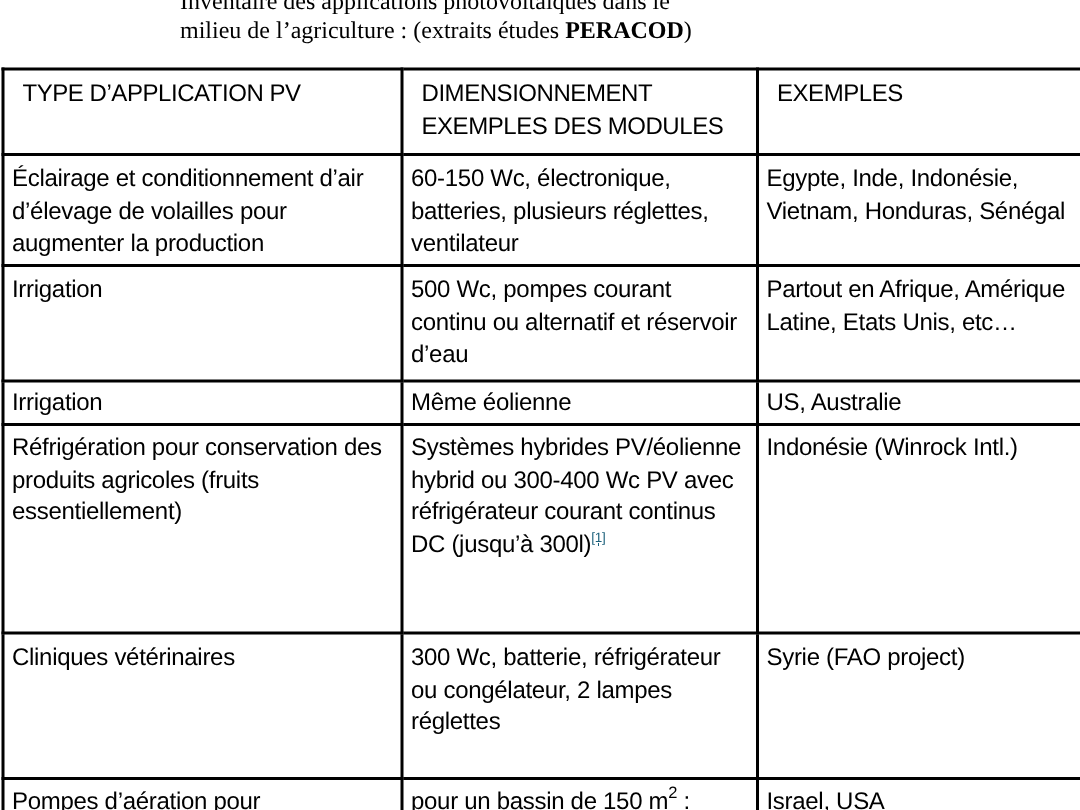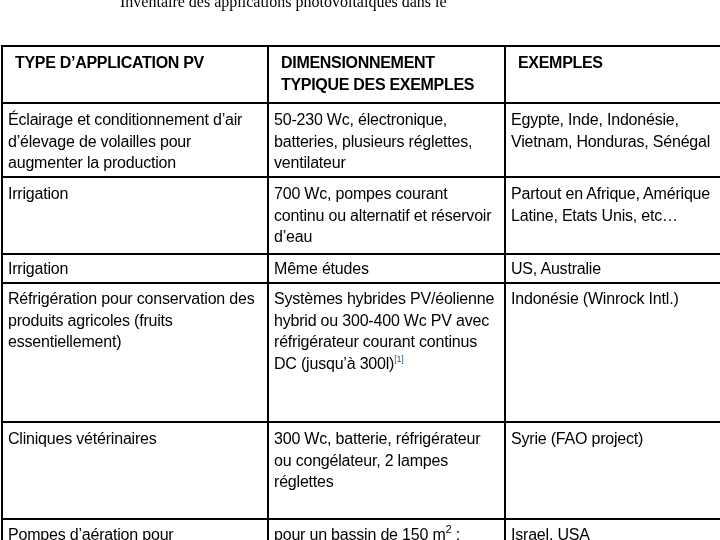--- a/index.html
+++ b/index.html
@@ -45,21 +45,21 @@
       border: 2px solid #000;
       vertical-align: top;
       text-align: left;
       padding: 5px 5px 0 5px;
       font-size: 16px;
       line-height: 21.5px;
       font-weight: normal;
       letter-spacing: -0.2px;
     }
     th {
-      font-weight: bold;
+      font-weight: normal;
       letter-spacing: -0.3px;
       padding-left: 12px;
     }
     tr.r-head th { height: 50px; }
     tr.r1 td { height: 67px; }
     tr.r2 td { height: 70px; }
     tr.r3 td { height: 24px; padding-top: 3px; }
     tr.r4 td { height: 133px; padding-top: 4px; border-radius: 26px; }
     tr.r5 td { height: 90px; padding-top: 5px; margin-top: 12px; }
     tr.r6 td { height: 60px; padding-top: 4px; }
@@ -77,48 +77,49 @@
       font-size: 11px;
       line-height: 0;
       vertical-align: 7px;
     }
   </style>
 </head>
 <body>
 
 <div class="doc-title">
   <div>Inventaire des applications photovoltaïques dans le</div>
+  <div><span>milieu de l’agriculture : (extraits études </span><span class="strong">PERACOD</span><span>)</span></div>
 </div>
 
 <div class="table-wrap">
   <table>
     <colgroup>
       <col class="c1">
         <col class="c2">
         <col class="c3">
     </colgroup>
     <tbody>
         <tr class="r-head">
       <th>TYPE D’APPLICATION PV</th>
-      <th>DIMENSIONNEMENT TYPIQUE DES EXEMPLES</th>
+      <th>DIMENSIONNEMENT EXEMPLES DES MODULES</th>
       <th>EXEMPLES</th>
     </tr>
     <tr class="r1">
       <td>Éclairage et conditionnement d’air d’élevage de volailles pour augmenter la production</td>
-      <td>50-230 Wc, électronique, batteries, plusieurs réglettes, ventilateur</td>
+      <td>60-150 Wc, électronique, batteries, plusieurs réglettes, ventilateur</td>
       <td>Egypte, Inde, Indonésie, Vietnam, Honduras, Sénégal</td>
     </tr>
     <tr class="r2">
       <td>Irrigation</td>
-      <td>700 Wc, pompes courant continu ou alternatif et réservoir d’eau</td>
+      <td>500 Wc, pompes courant continu ou alternatif et réservoir d’eau</td>
       <td>Partout en Afrique, Amérique Latine, Etats Unis, etc…</td>
     </tr>
     <tr class="r3">
       <td>Irrigation</td>
-      <td>Même études</td>
+      <td>Même éolienne</td>
       <td>US, Australie</td>
     </tr>
     <tr class="r4">
       <td>Réfrigération pour conservation des produits agricoles (fruits essentiellement)</td>
       <td><span>Systèmes hybrides PV/éolienne hybrid ou 300-400 Wc PV avec réfrigérateur courant continus DC (jusqu’à 300l)</span><sup class="fn">[1]</sup></td>
       <td>Indonésie (Winrock Intl.)</td>
     </tr>
     <tr class="r5">
       <td>Cliniques vétérinaires</td>
       <td>300 Wc, batterie, réfrigérateur ou congélateur, 2 lampes réglettes</td>

